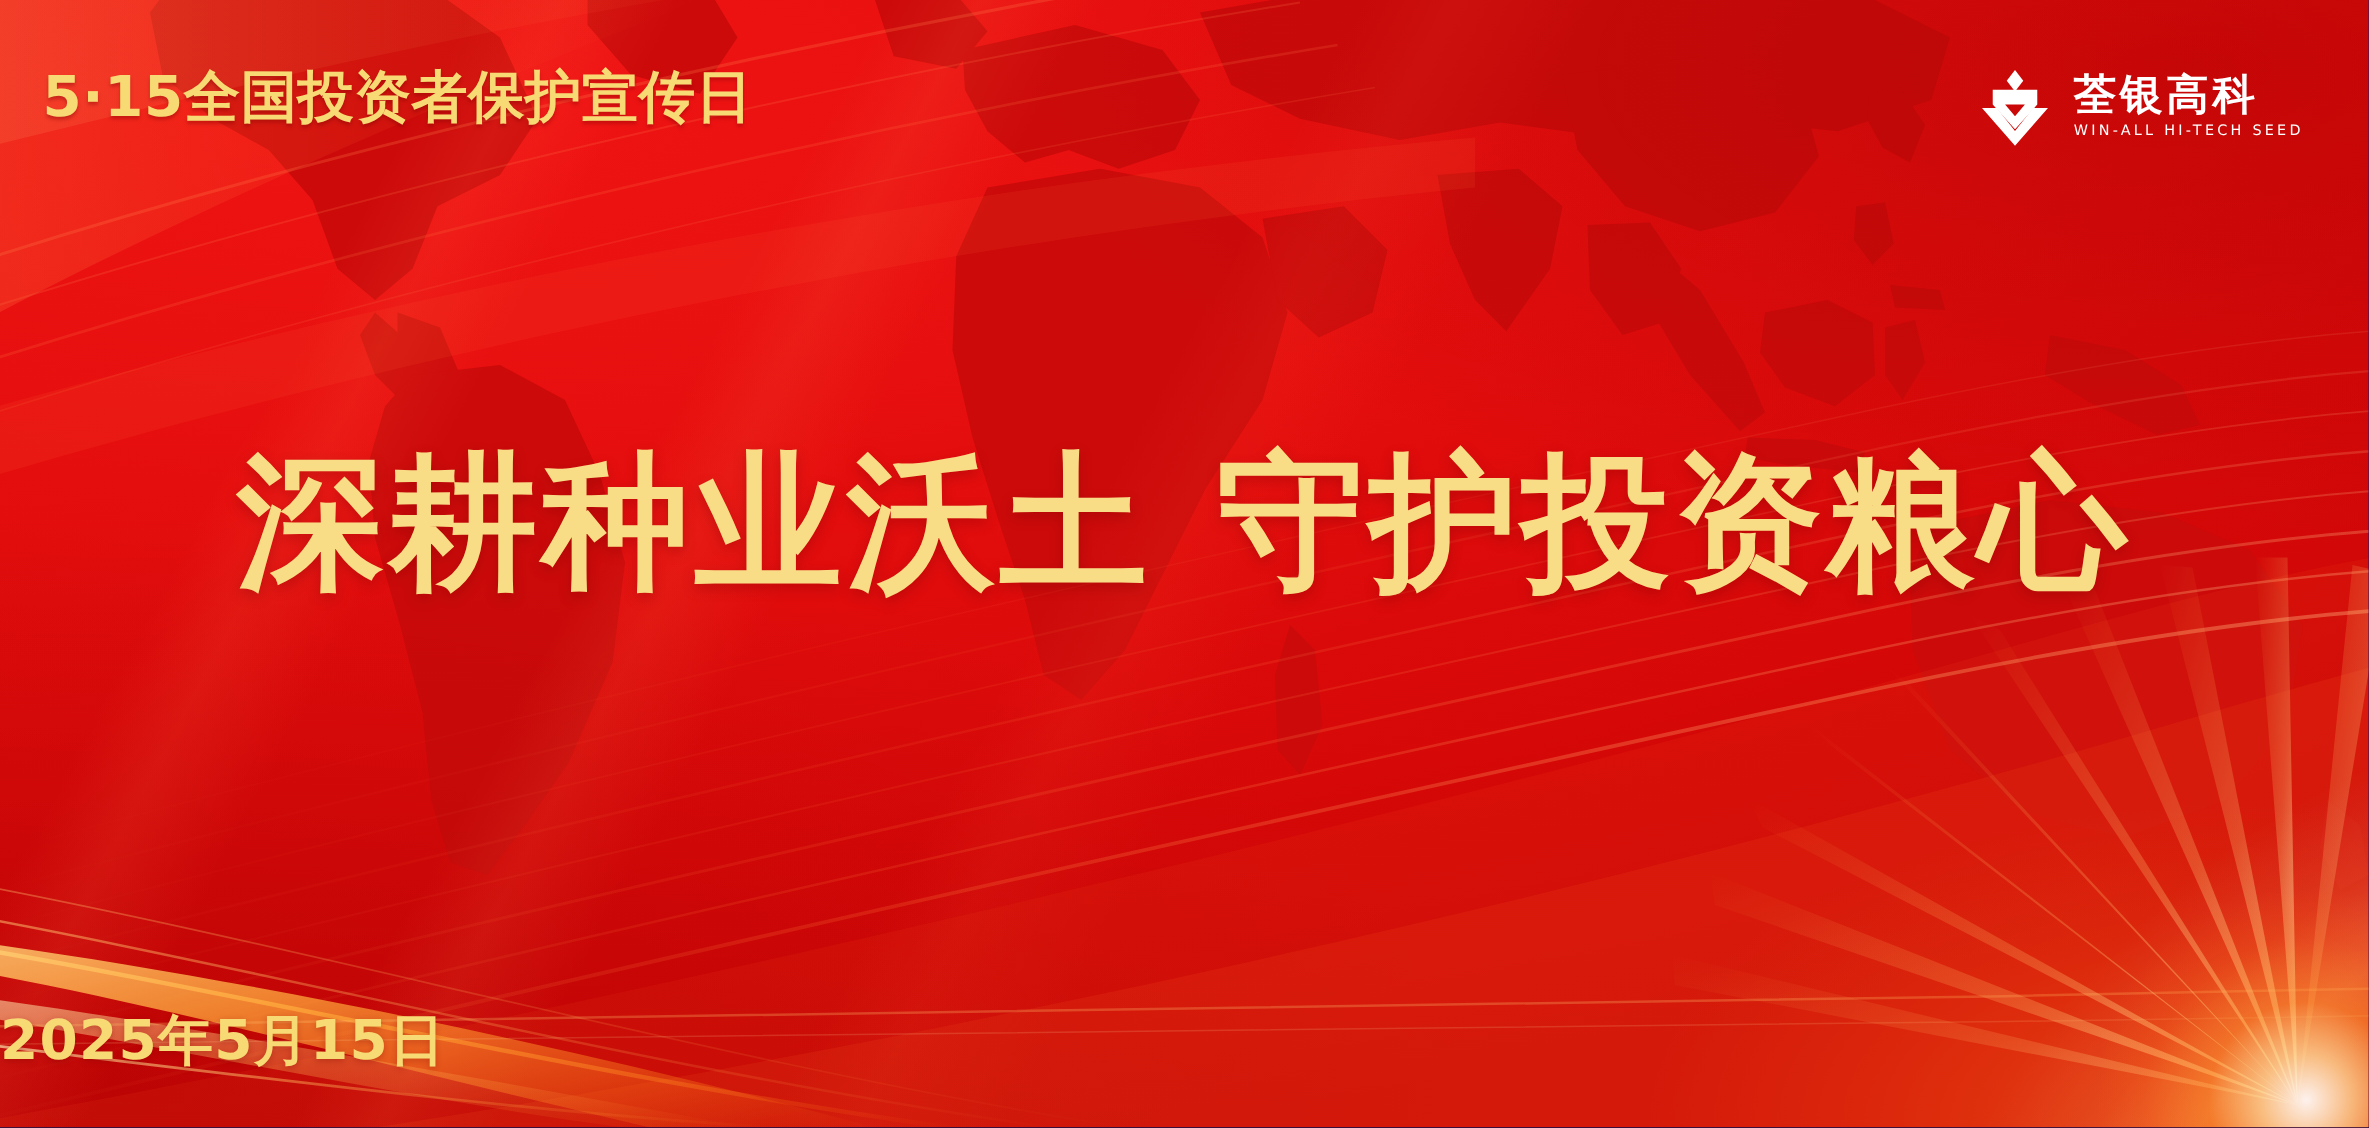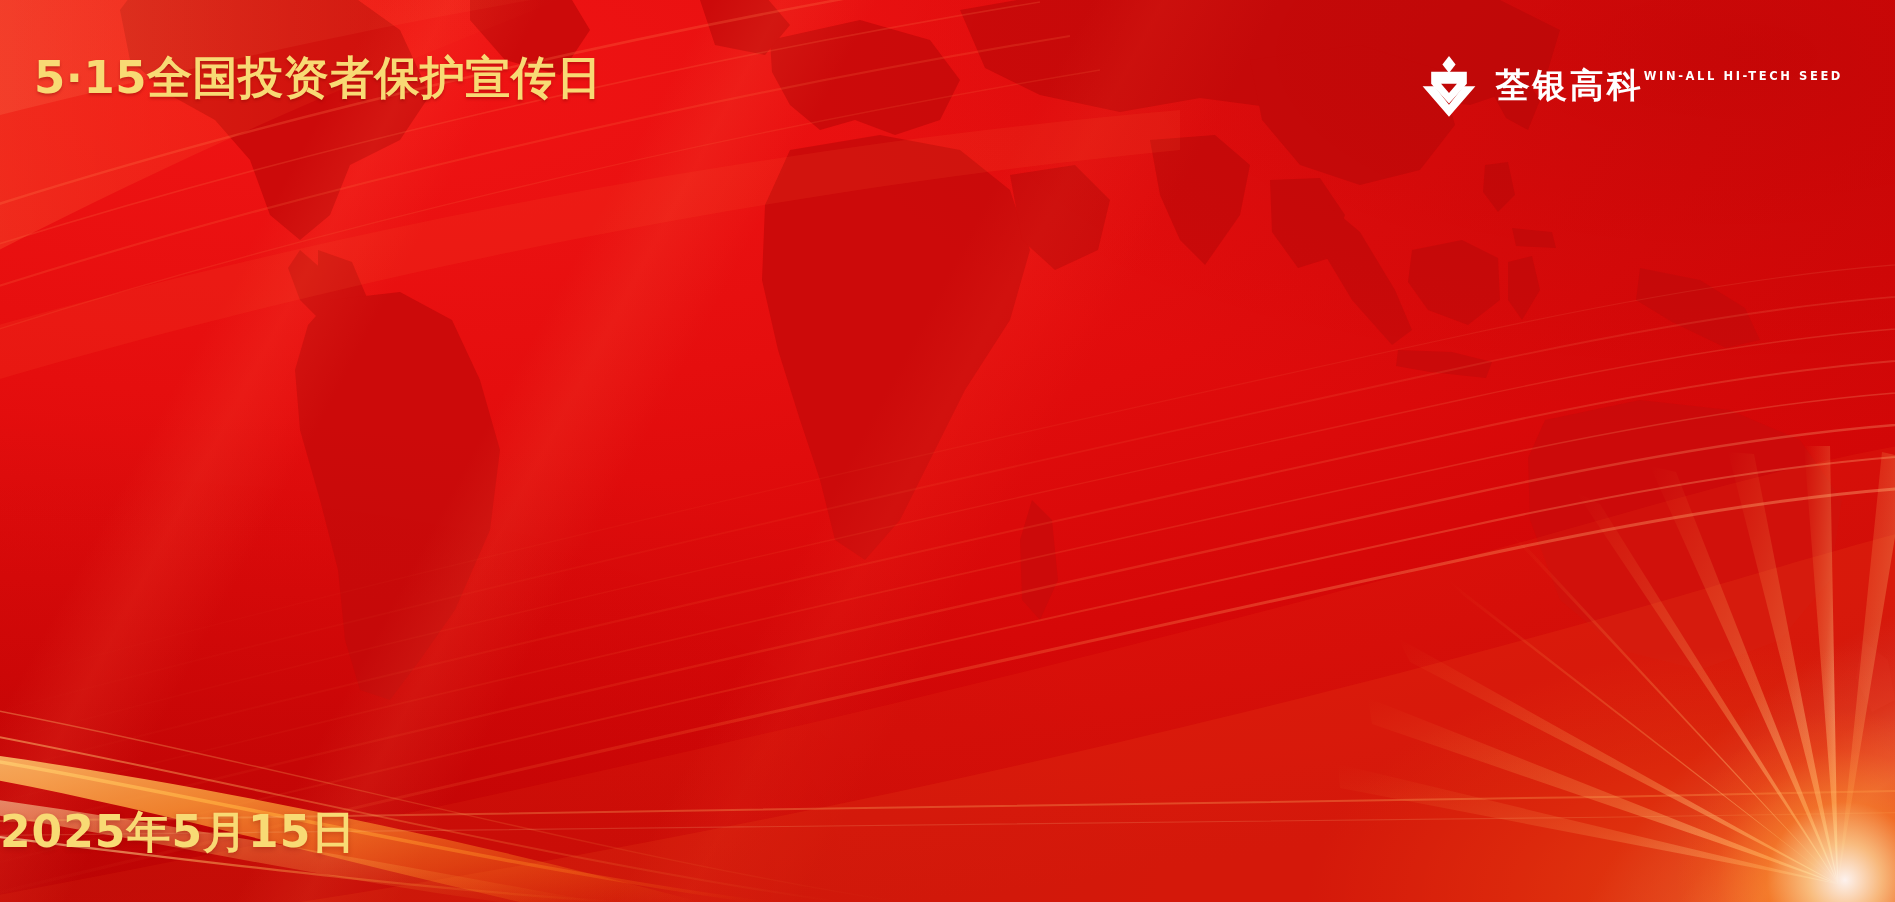--- a/index.html
+++ b/index.html
@@ -91,32 +91,32 @@
   .logo-lockup {
     position: absolute;
     right: 52px;
     top: 52px;
     display: flex;
     align-items: center;
     gap: 14px;
   }
   .logo-mark { width: 66px; height: 66px; flex: 0 0 auto; }
   .logo-mark svg { width: 100%; height: 100%; display: block; }
-  .logo-text { display: flex; flex-direction: row; justify-content: flex-start; }
+  .logo-text { display: flex; flex-direction: column; justify-content: flex-start; }
   .logo-cn {
     font-size: 34px;
     font-weight: 700;
     color: #ffffff;
     letter-spacing: 3px;
     line-height: 1.08;
     white-space: nowrap;
   }
   .logo-en {
     font-size: 11.5px;
-    font-weight: 700;
+    font-weight: 400;
     color: #ffffff;
     letter-spacing: 2.6px;
     line-height: 1.2;
     margin-top: 3px;
     white-space: nowrap;
   }
 
   .main-title {
     position: absolute;
     left: 0;
@@ -360,17 +360,20 @@
             <path d="M10 52 L28 52 L50 80 L72 52 L90 52 L50 98 Z"></path>
           </g>
         </svg>
       </span>
       <span class="logo-text">
         <span class="logo-cn">荃银高科</span>
         <span class="logo-en">WIN-ALL HI-TECH SEED</span>
       </span>
     </div>
 
+    <div class="main-title">
+      <span>深耕种业沃土</span><span class="title-gap"></span><span>守护投资粮心</span>
+    </div>
 
     <div class="event-date">2025年5月15日</div>
 
   </div>
 </div>
 
 </body></html>

